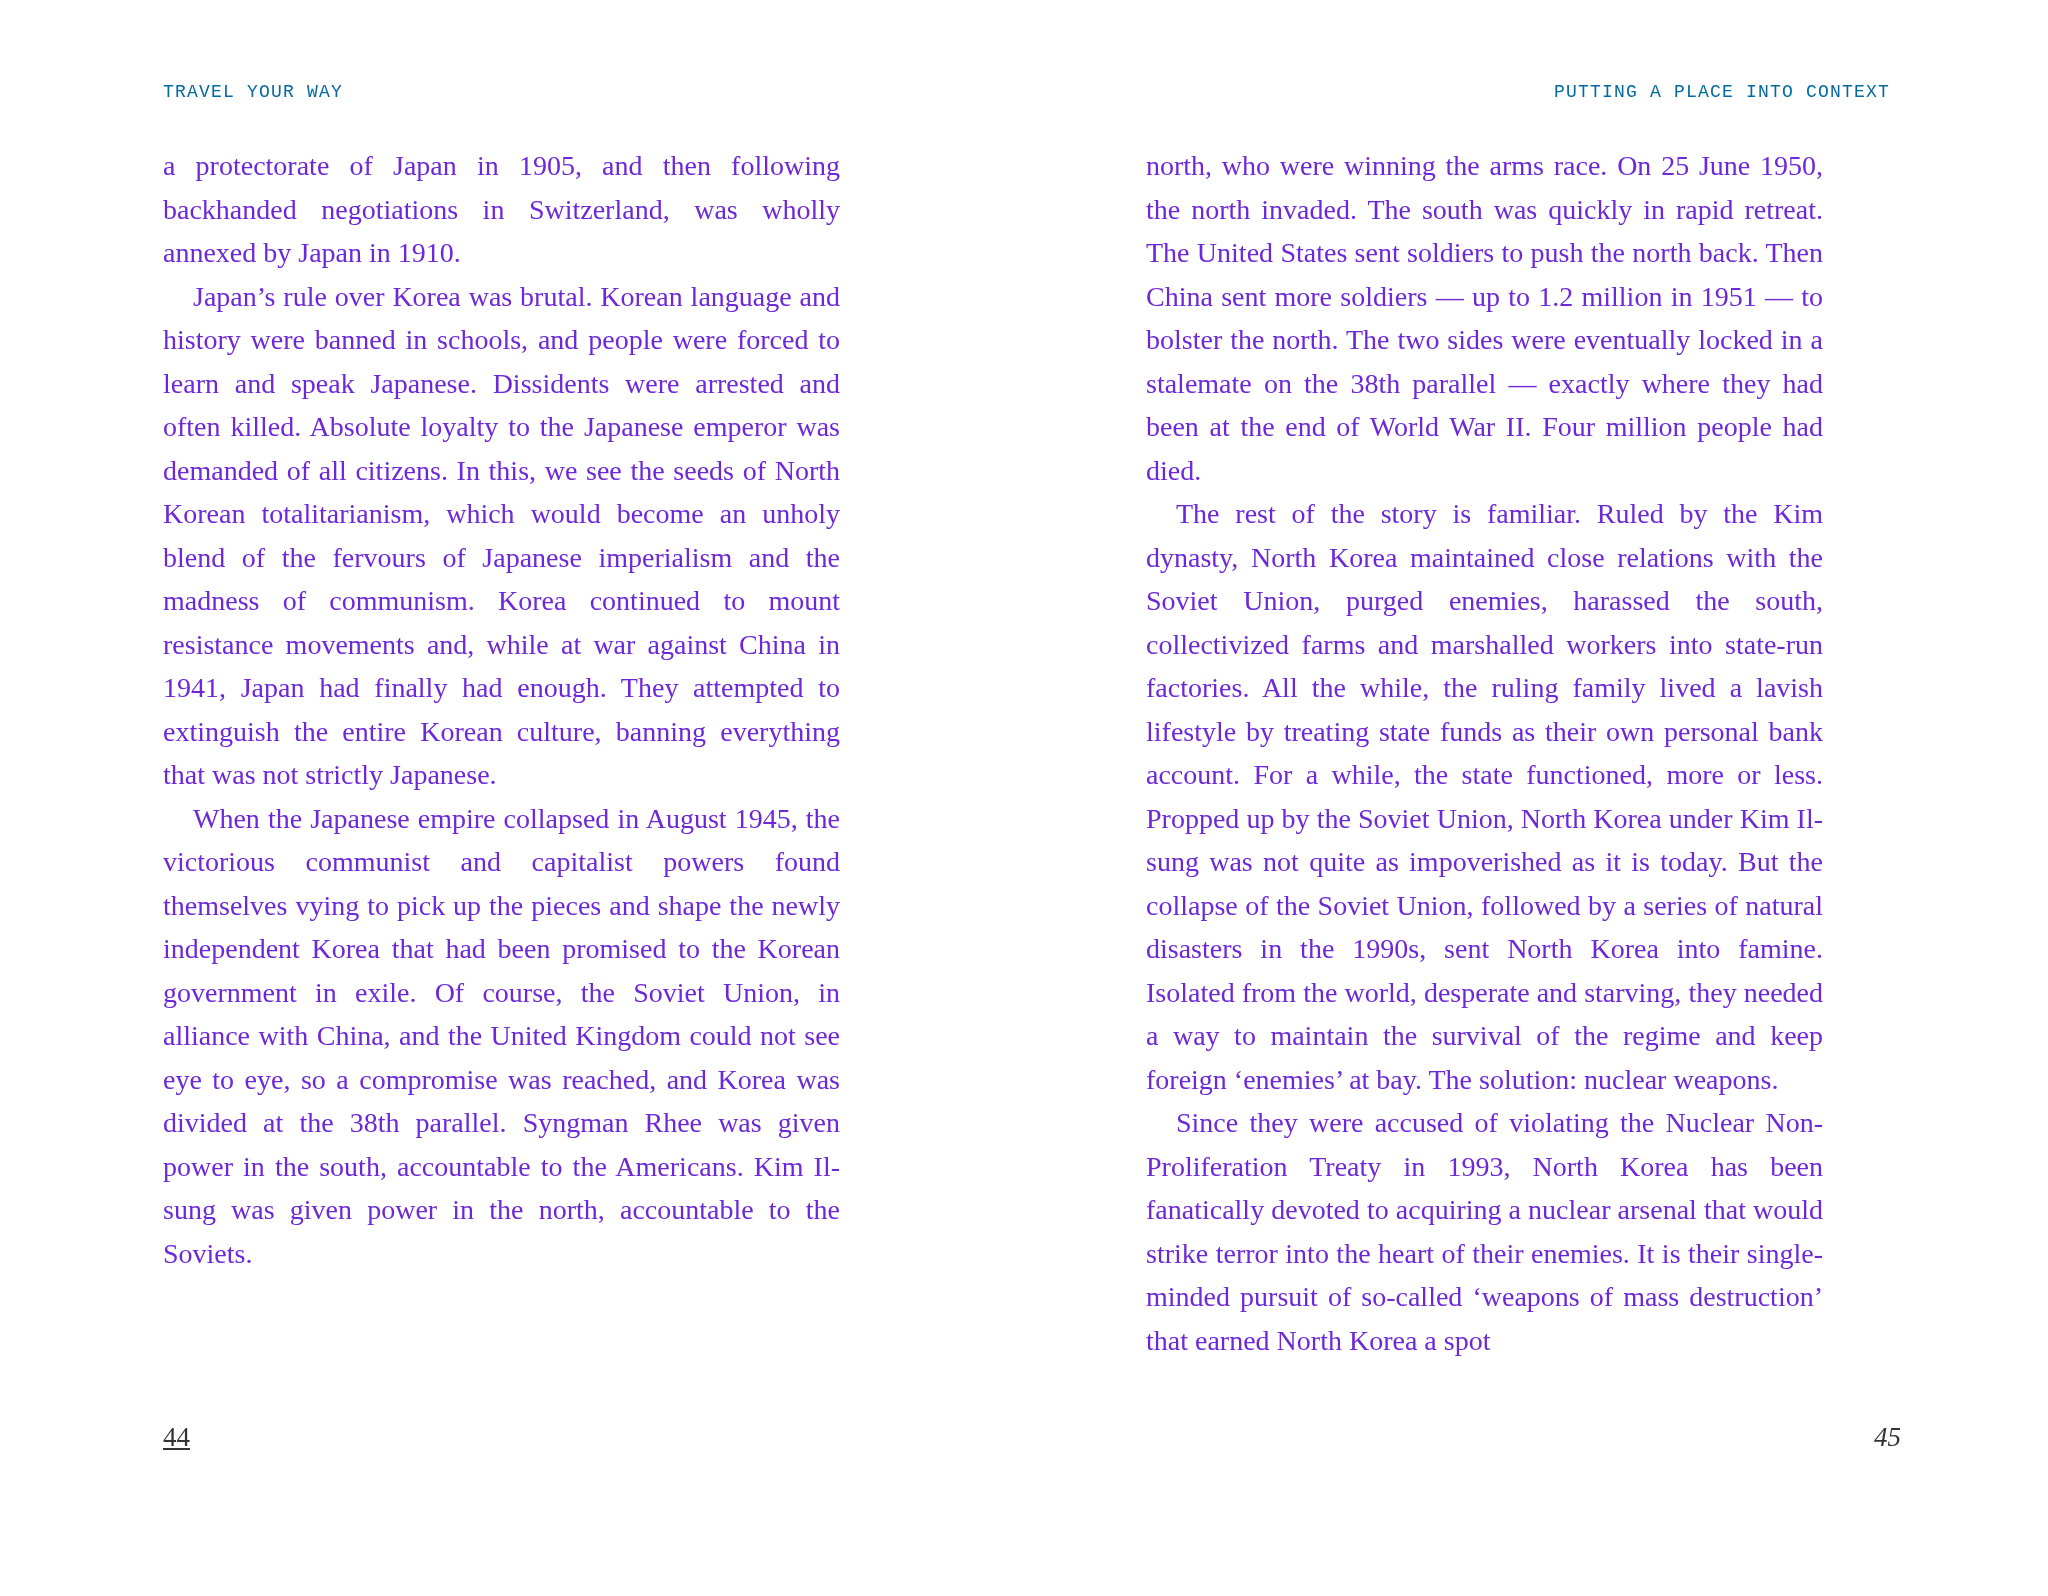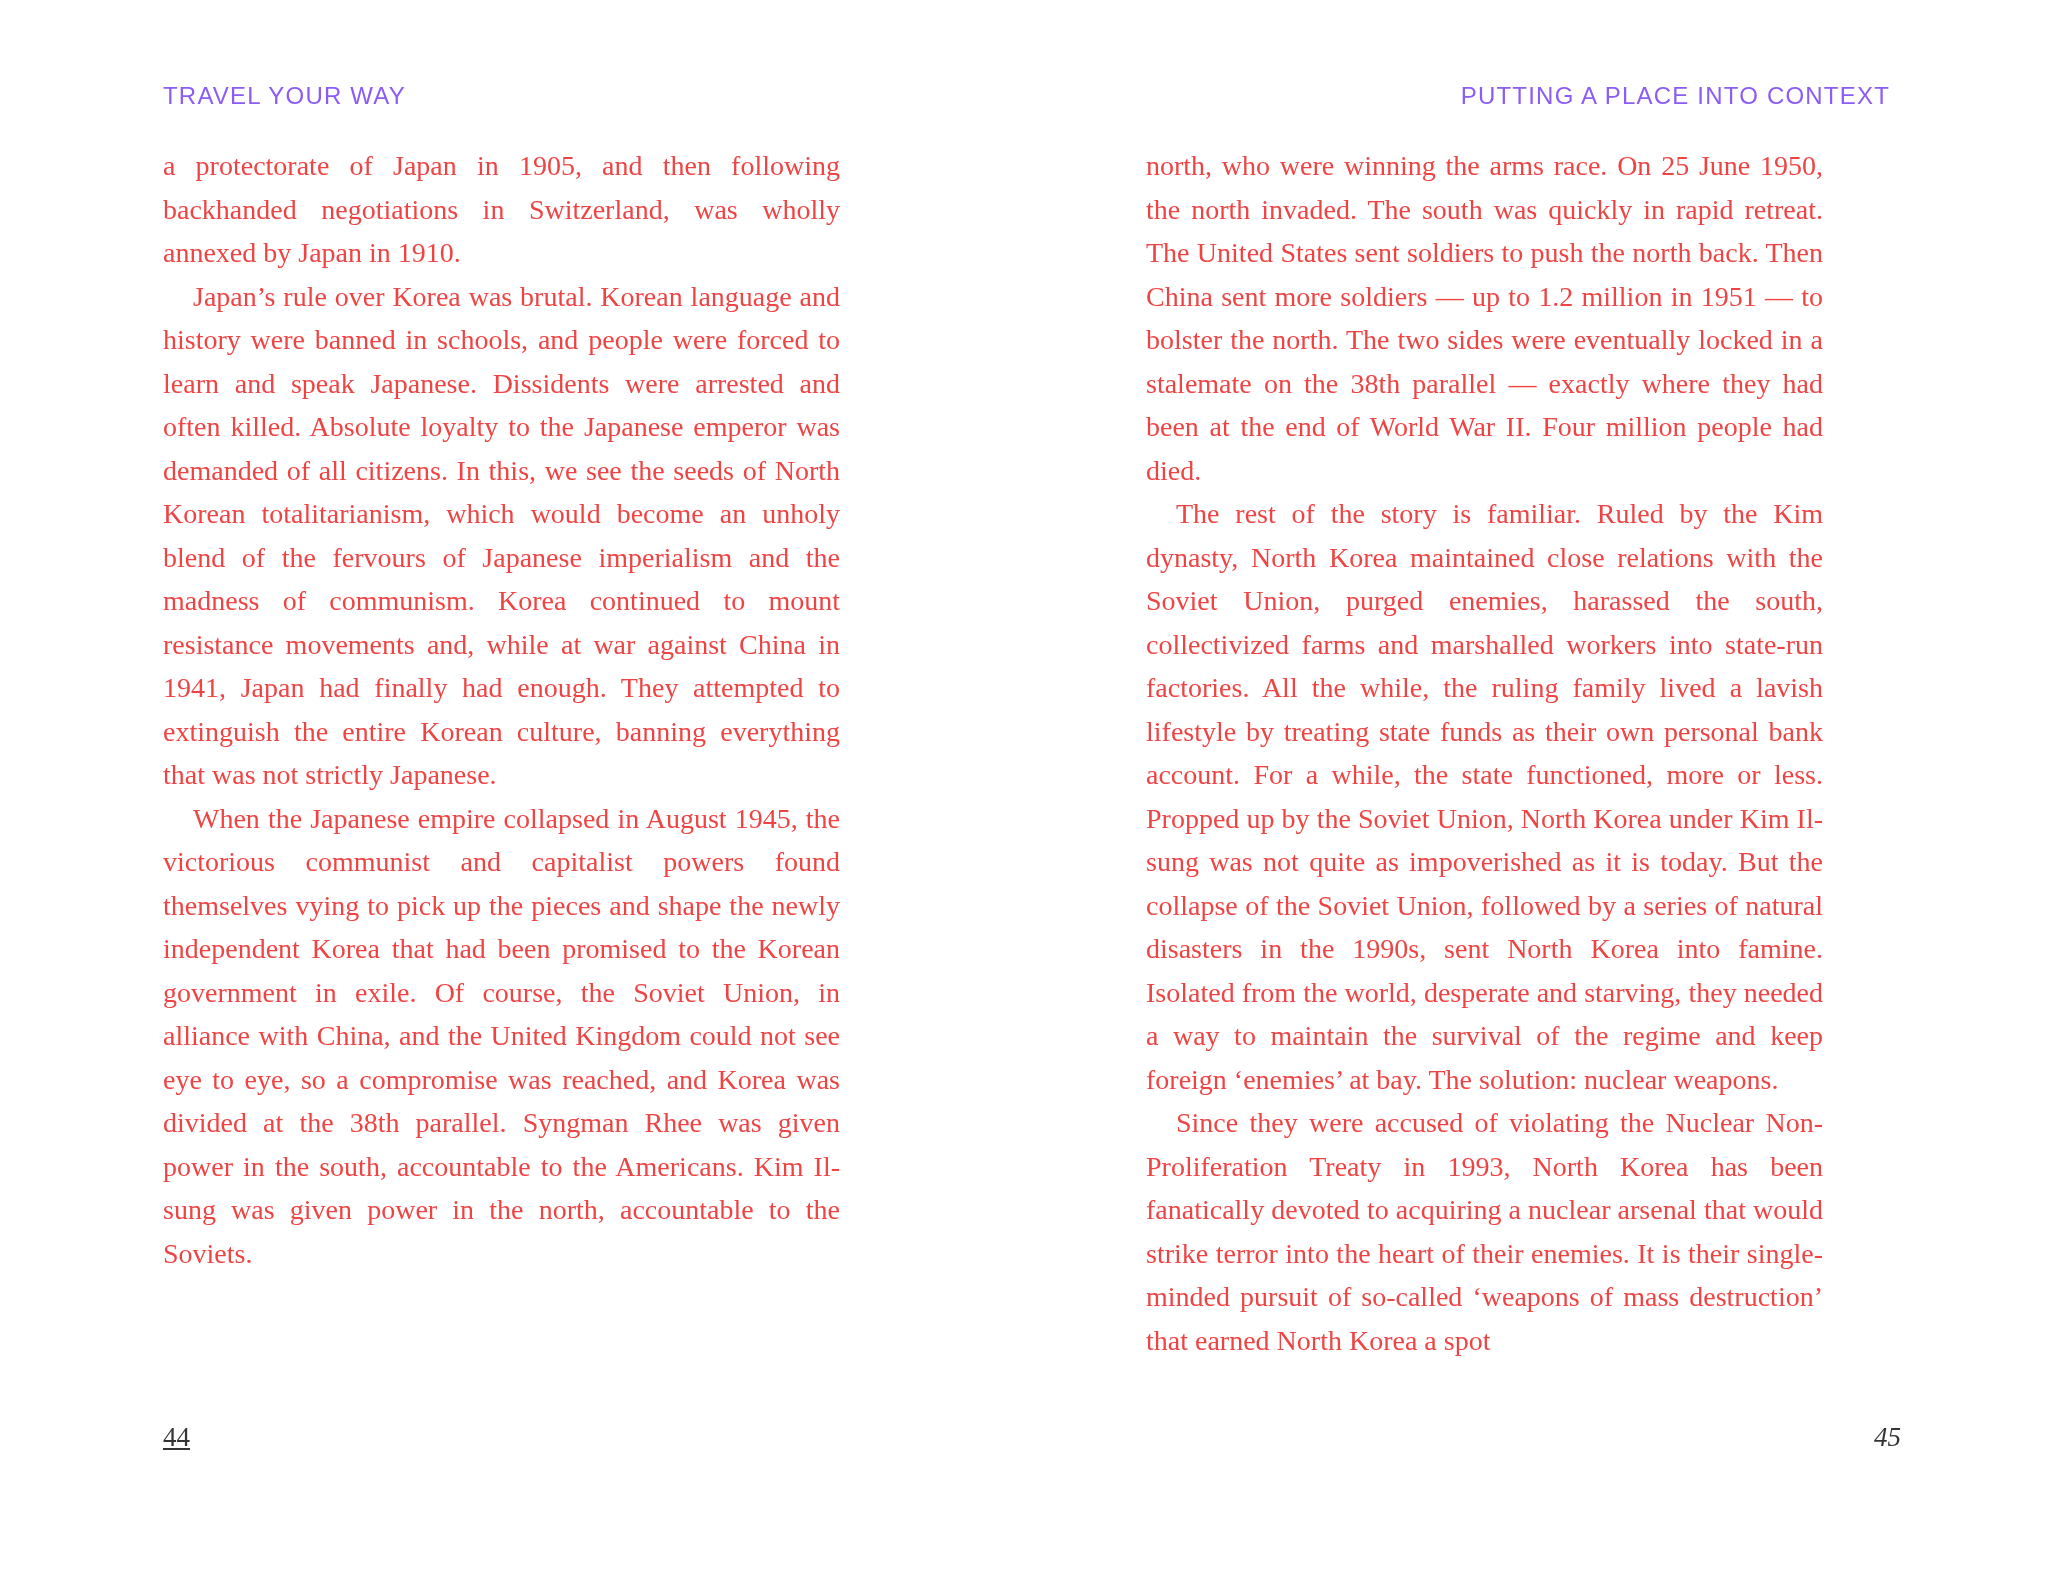--- a/index.html
+++ b/index.html
@@ -12,37 +12,37 @@
     width: 2048px;
     height: 1596px;
     background: #ffffff;
     overflow: hidden;
     font-family: "Liberation Serif", serif;
     color: #333333;
   }
   .running-header {
     position: absolute;
     top: 82px;
-    font-family: Liberation Sans, sans-serif;
-    font-size: 24px;
+    font-family: Liberation Mono, monospace;
+    font-size: 18px;
     letter-spacing: 1.2px;
-    color: #8b5cf6;
+    color: #0369a1;
     white-space: nowrap;
   }
   .running-header.left  { left: 163px; }
   .running-header.right { right: 158px; }
 
   .text-column {
     position: absolute;
     top: 144px;
     width: 677px;
     font-size: 28px;
     line-height: 43.5px;
     text-align: justify;
-    color: #ef4444;
+    color: #6d28d9;
     font-feature-settings: "onum" 1;
     hyphens: none;
   }
   .text-column.left  { left: 163px; }
   .text-column.right { left: 1146px; }
 
   .text-column p {
     margin: 0;
     padding: 0;
   }

